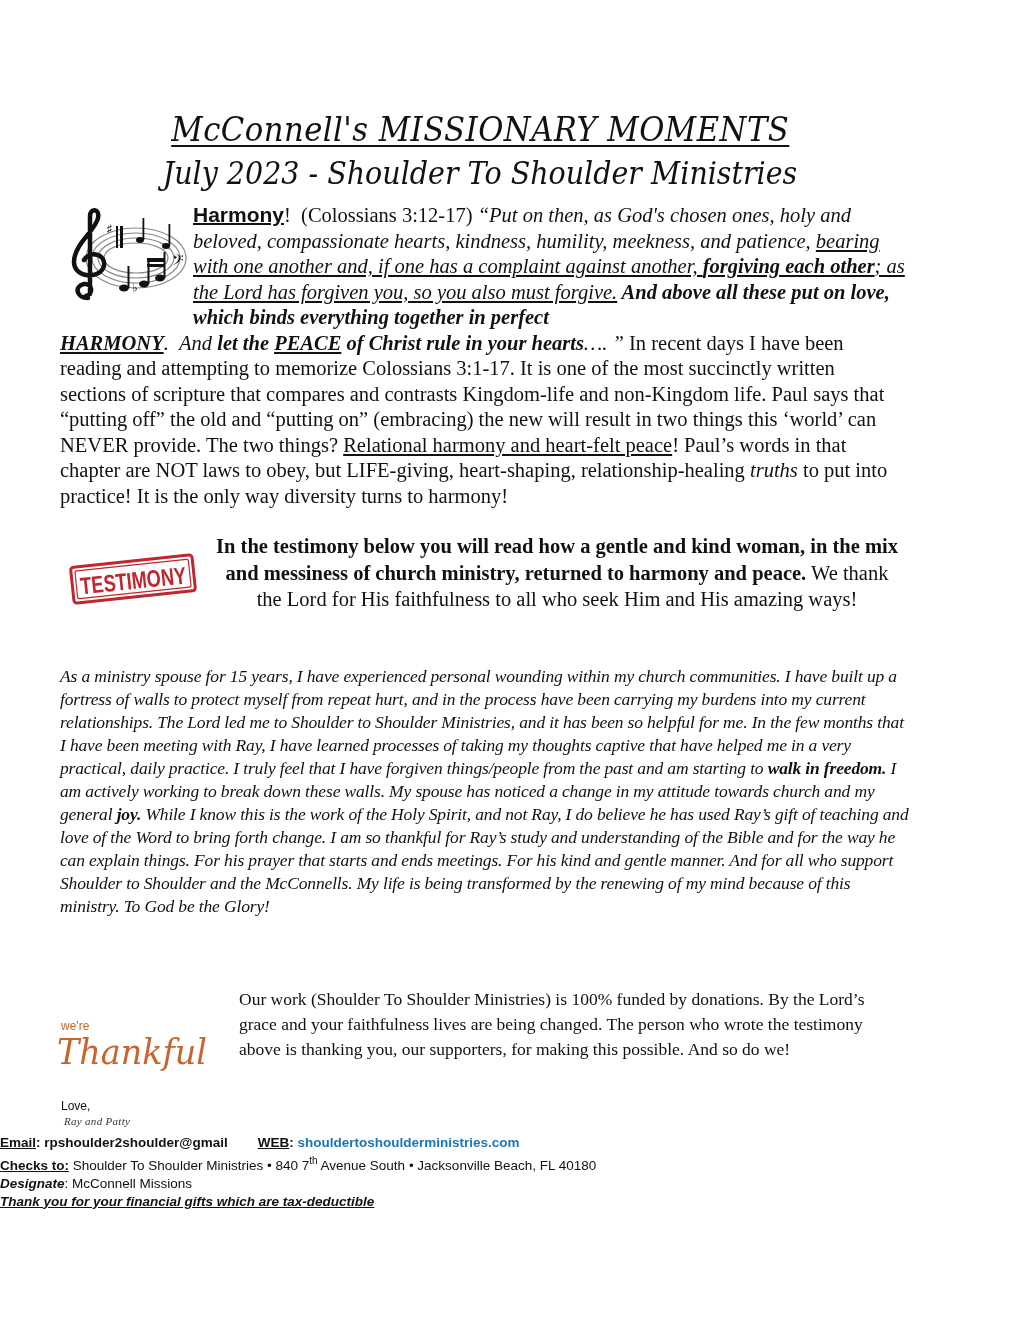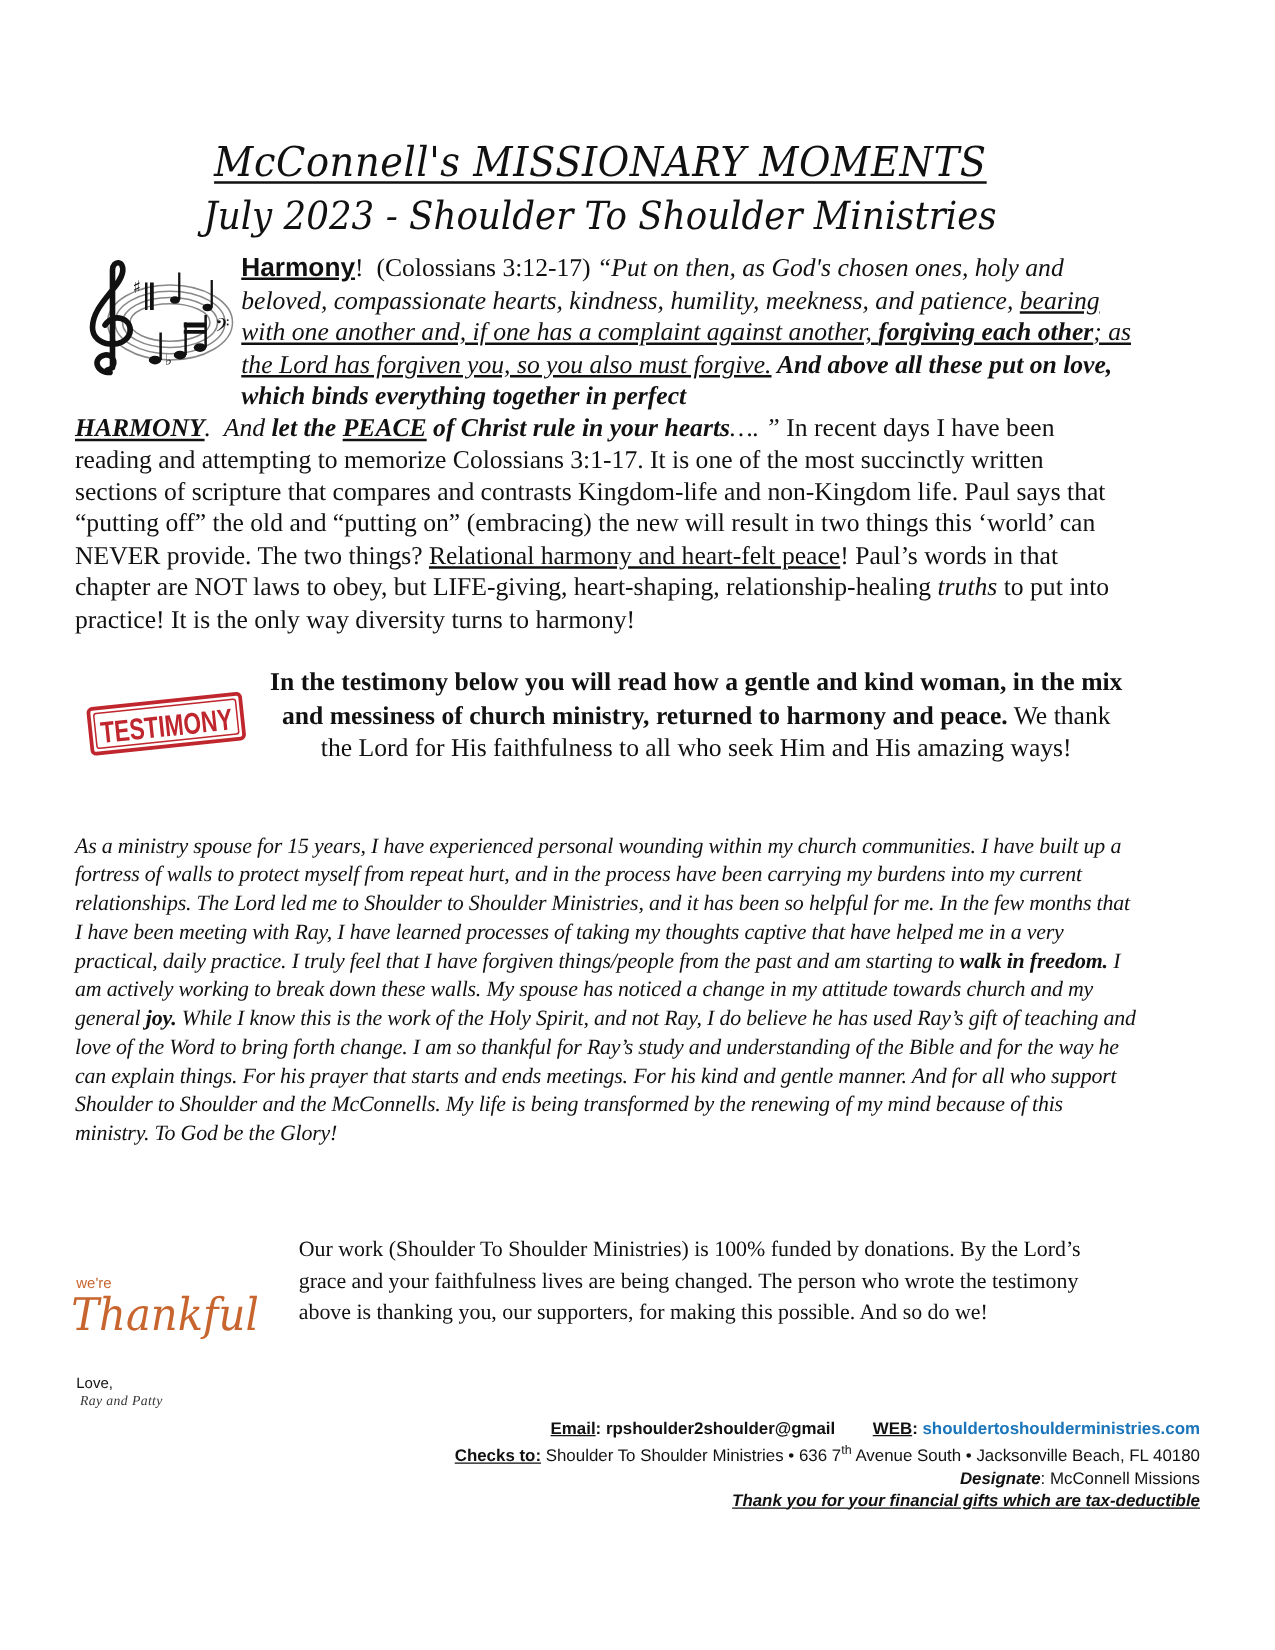--- a/index.html
+++ b/index.html
@@ -22,21 +22,21 @@
   .testimony-intro { position: absolute; left: 212px; top: 533px; width: 690px; font-family: "Liberation Serif", serif; font-size: 20.5px; line-height: 26.5px; text-align: center; }
 
   .testimony-body { position: absolute; left: 60px; top: 665px; width: 850px; font-family: "Liberation Serif", serif; font-style: italic; font-size: 17.5px; line-height: 23px; letter-spacing: -0.15px; }
 
   .thankful-logo { position: absolute; left: 55px; top: 1014px; width: 160px; height: 65px; }
   .thankful-text { position: absolute; left: 239px; top: 987px; width: 660px; font-family: "Liberation Serif", serif; font-size: 17.5px; line-height: 25px; }
 
   .signoff { position: absolute; left: 61px; top: 1099px; font-family: "Liberation Sans", sans-serif; font-size: 12px; line-height: 15px; }
   .signature { font-family: Liberation Serif, serif; font-size: 11px; font-style: italic; color: #333; margin-left: 3px; letter-spacing: 0.3px; }
 
-  .contact { position: absolute; left: 0; top: 1134px; width: 960px; text-align: right; font-family: "Liberation Sans", sans-serif; font-size: 13.5px; line-height: 18px; }
+  .contact { position: absolute; left: 0; top: 1134px; width: 960px; text-align: left; font-family: "Liberation Sans", sans-serif; font-size: 13.5px; line-height: 18px; }
   .contact .lbl { font-weight: bold; text-decoration: underline; }
   .contact .em { font-weight: bold; }
   .web-link { color: #1b75bb; font-weight: bold; text-decoration: none; }
   .fin-head { font-family: "DejaVu Serif", serif; font-style: italic; font-size: 19px; text-decoration: underline; line-height: 22px; }
   .checks-lbl { font-weight: bold; text-decoration: underline; }
   .designate-lbl { font-weight: bold; font-style: italic; }
   .thanks-line { font-weight: bold; font-style: italic; text-decoration: underline; }
   sup { font-size: 10px; }
 </style>
 </head>
@@ -122,19 +122,19 @@
 </div>
 
 <div class="contact">
   <div>
     <span class="lbl">Email</span><span class="em">: </span><span class="em">rpshoulder2shoulder@gmail</span>
     &nbsp;&nbsp;&nbsp;&nbsp;&nbsp;&nbsp;
     <span class="lbl">WEB</span><span class="em">: </span><a class="web-link">shouldertoshoulderministries.com</a>
   </div>
   <div>
     <span class="checks-lbl">Checks to:</span>
-    <span>Shoulder To Shoulder Ministries</span><span> • </span><span>636 7</span><sup>th</sup><span> Avenue South</span><span> • </span><span>Jacksonville Beach, FL 40180</span>
+    <span>Shoulder To Shoulder Ministries</span><span> • </span><span>840 7</span><sup>th</sup><span> Avenue South</span><span> • </span><span>Jacksonville Beach, FL 40180</span>
   </div>
   <div>
     <span class="designate-lbl">Designate</span>: <span>McConnell Missions</span>
   </div>
   <div class="thanks-line">Thank you for your financial gifts which are tax-deductible</div>
 </div>
 
 </body></html>

